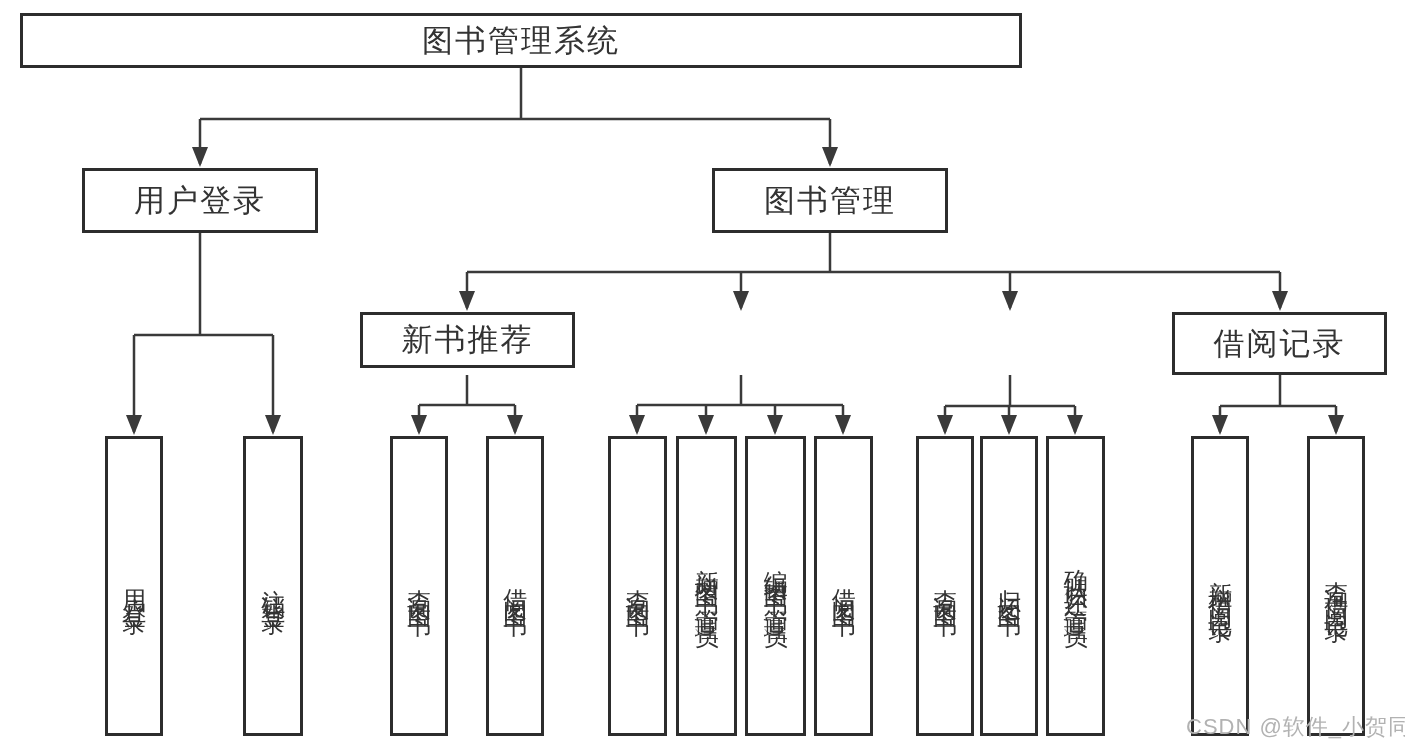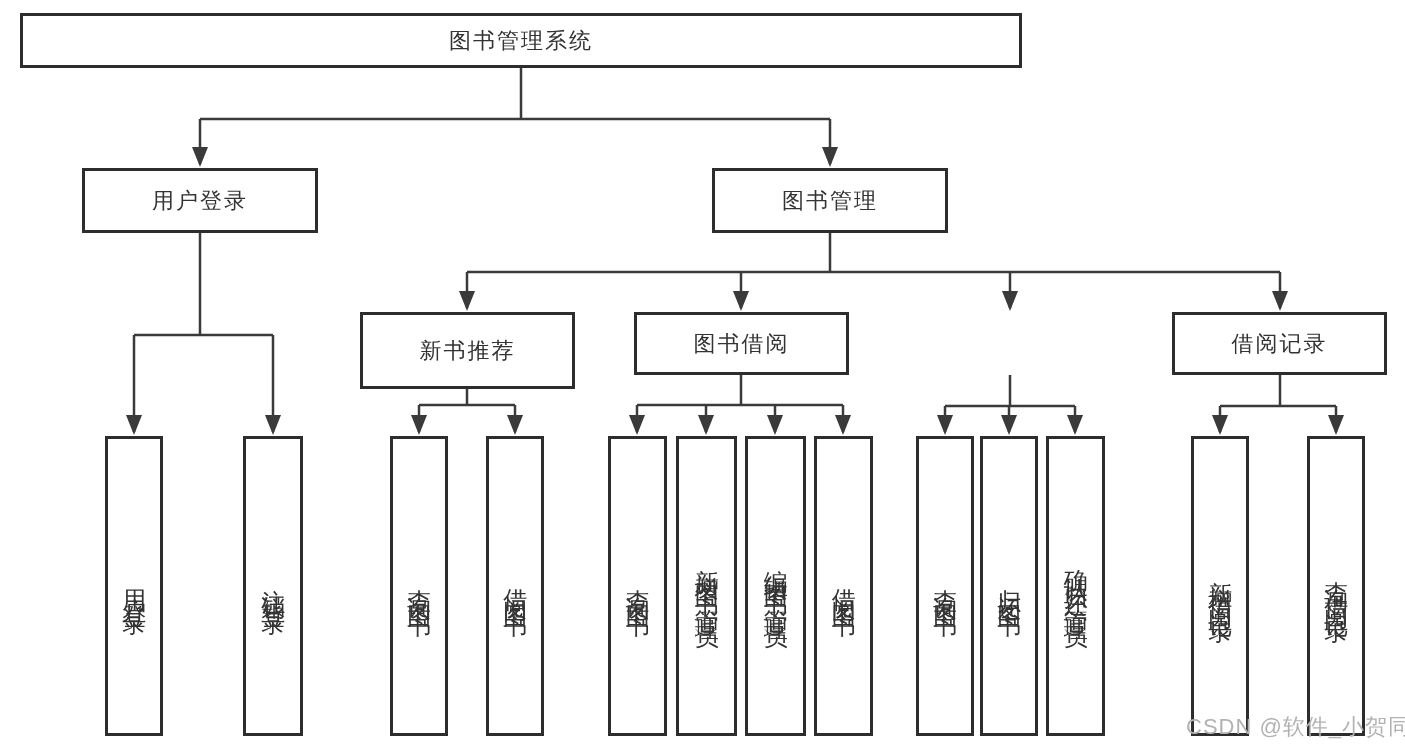--- a/index.html
+++ b/index.html
@@ -27,21 +27,21 @@
     pointer-events: none;
   }
   .node {
     position: absolute;
     border: 3px solid var(--border);
     background: var(--background);
     display: flex;
     align-items: center;
     justify-content: center;
     color: var(--text);
-    font-size: 22px;
+    font-size: 31px;
     letter-spacing: 2px;
     white-space: nowrap;
   }
   .leaf {
     position: absolute;
     border: 3px solid var(--border);
     background: var(--background);
     display: flex;
     align-items: center;
     justify-content: center;
@@ -51,21 +51,21 @@
   .leaf span {
     writing-mode: vertical-rl;
     text-orientation: mixed;
     letter-spacing: 8px;
     line-height: 1.1;
   }
   
   .n-root   { left: 20px;  top: 13px;  width: 1002px; height: 55px; }
   .n-login  { left: 82px;  top: 168px; width: 236px;  height: 65px; }
   .n-mgmt   { left: 712px; top: 168px; width: 236px;  height: 65px; }
-  .n-g0 { left: 360px;  top: 312px; width: 215px; height: 77px; font-family: Liberation Serif, serif; }
+  .n-g0 { left: 360px;  top: 312px; width: 215px; height: 56px; font-family: Liberation Serif, serif; }
   .n-g1 { left: 634px;  top: 312px; width: 215px; height: 63px; }
   .n-g2 { left: 903px;  top: 312px; width: 215px; height: 63px; }
   .n-g3 { left: 1172px; top: 312px; width: 215px; height: 63px; }
   .leaf { top: 436px; height: 300px; }
   .lf-1  { left: 105px;  width: 58px; }
   .lf-2  { left: 243px;  width: 60px; }
   .lf-3  { left: 390px;  width: 58px; }
   .lf-4  { left: 486px;  width: 58px; }
   .lf-5  { left: 608px;  width: 59px; }
   .lf-6  { left: 676px;  width: 61px; }
@@ -132,21 +132,20 @@
     <line x1="1220" y1="406" x2="1220" y2="432" stroke="currentColor" stroke-width="2.5" marker-end="url(#arrow)"></line>
     <line x1="1336" y1="406" x2="1336" y2="432" stroke="currentColor" stroke-width="2.5" marker-end="url(#arrow)"></line>
   </svg>
 
   <div class="node n-root">图书管理系统</div>
 
   <div class="node n-login">用户登录</div>
   <div class="node n-mgmt">图书管理</div>
 
   <div class="node n-g0">新书推荐</div>
-  <div class="node n-g1">图书借阅</div>
   <div class="node n-g3">借阅记录</div>
 
   <div class="leaf lf-1">
     <span>用户登录</span>
   </div>
   <div class="leaf lf-2">
     <span>注销登录</span>
   </div>
 
   <div class="leaf lf-3">

